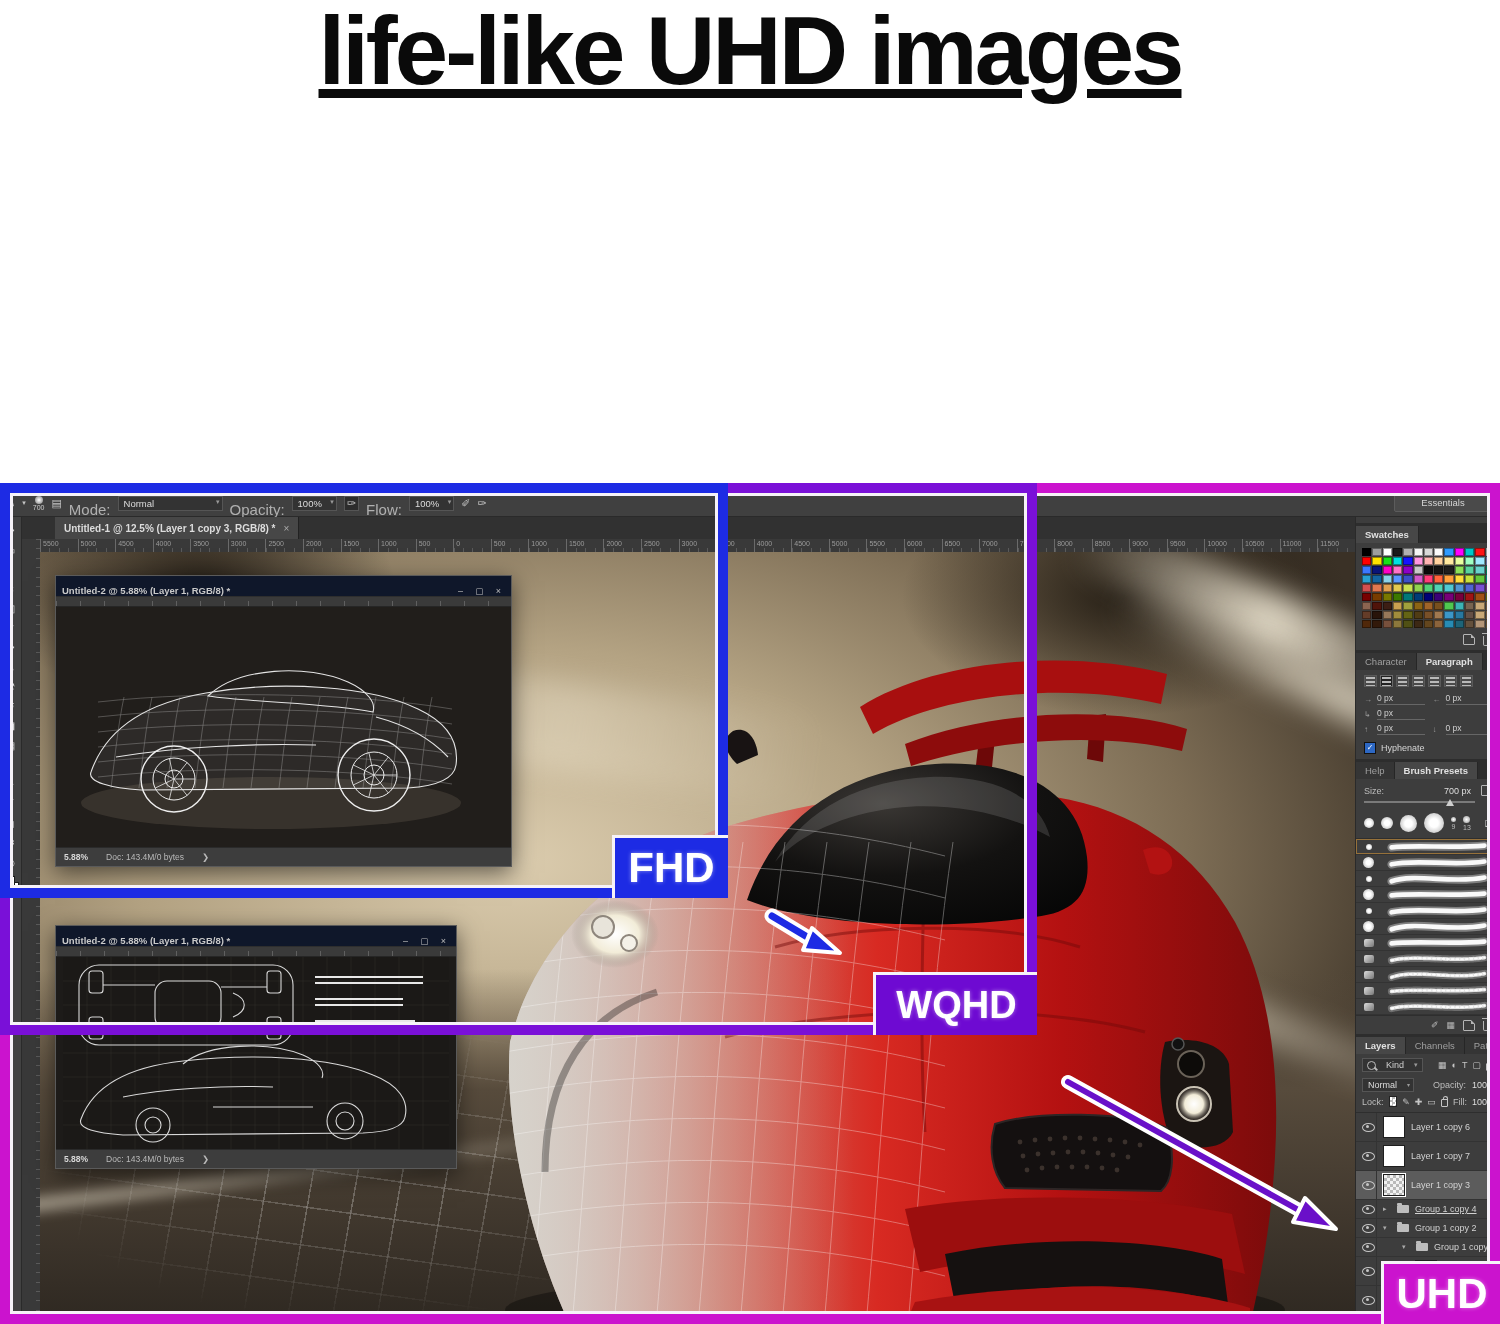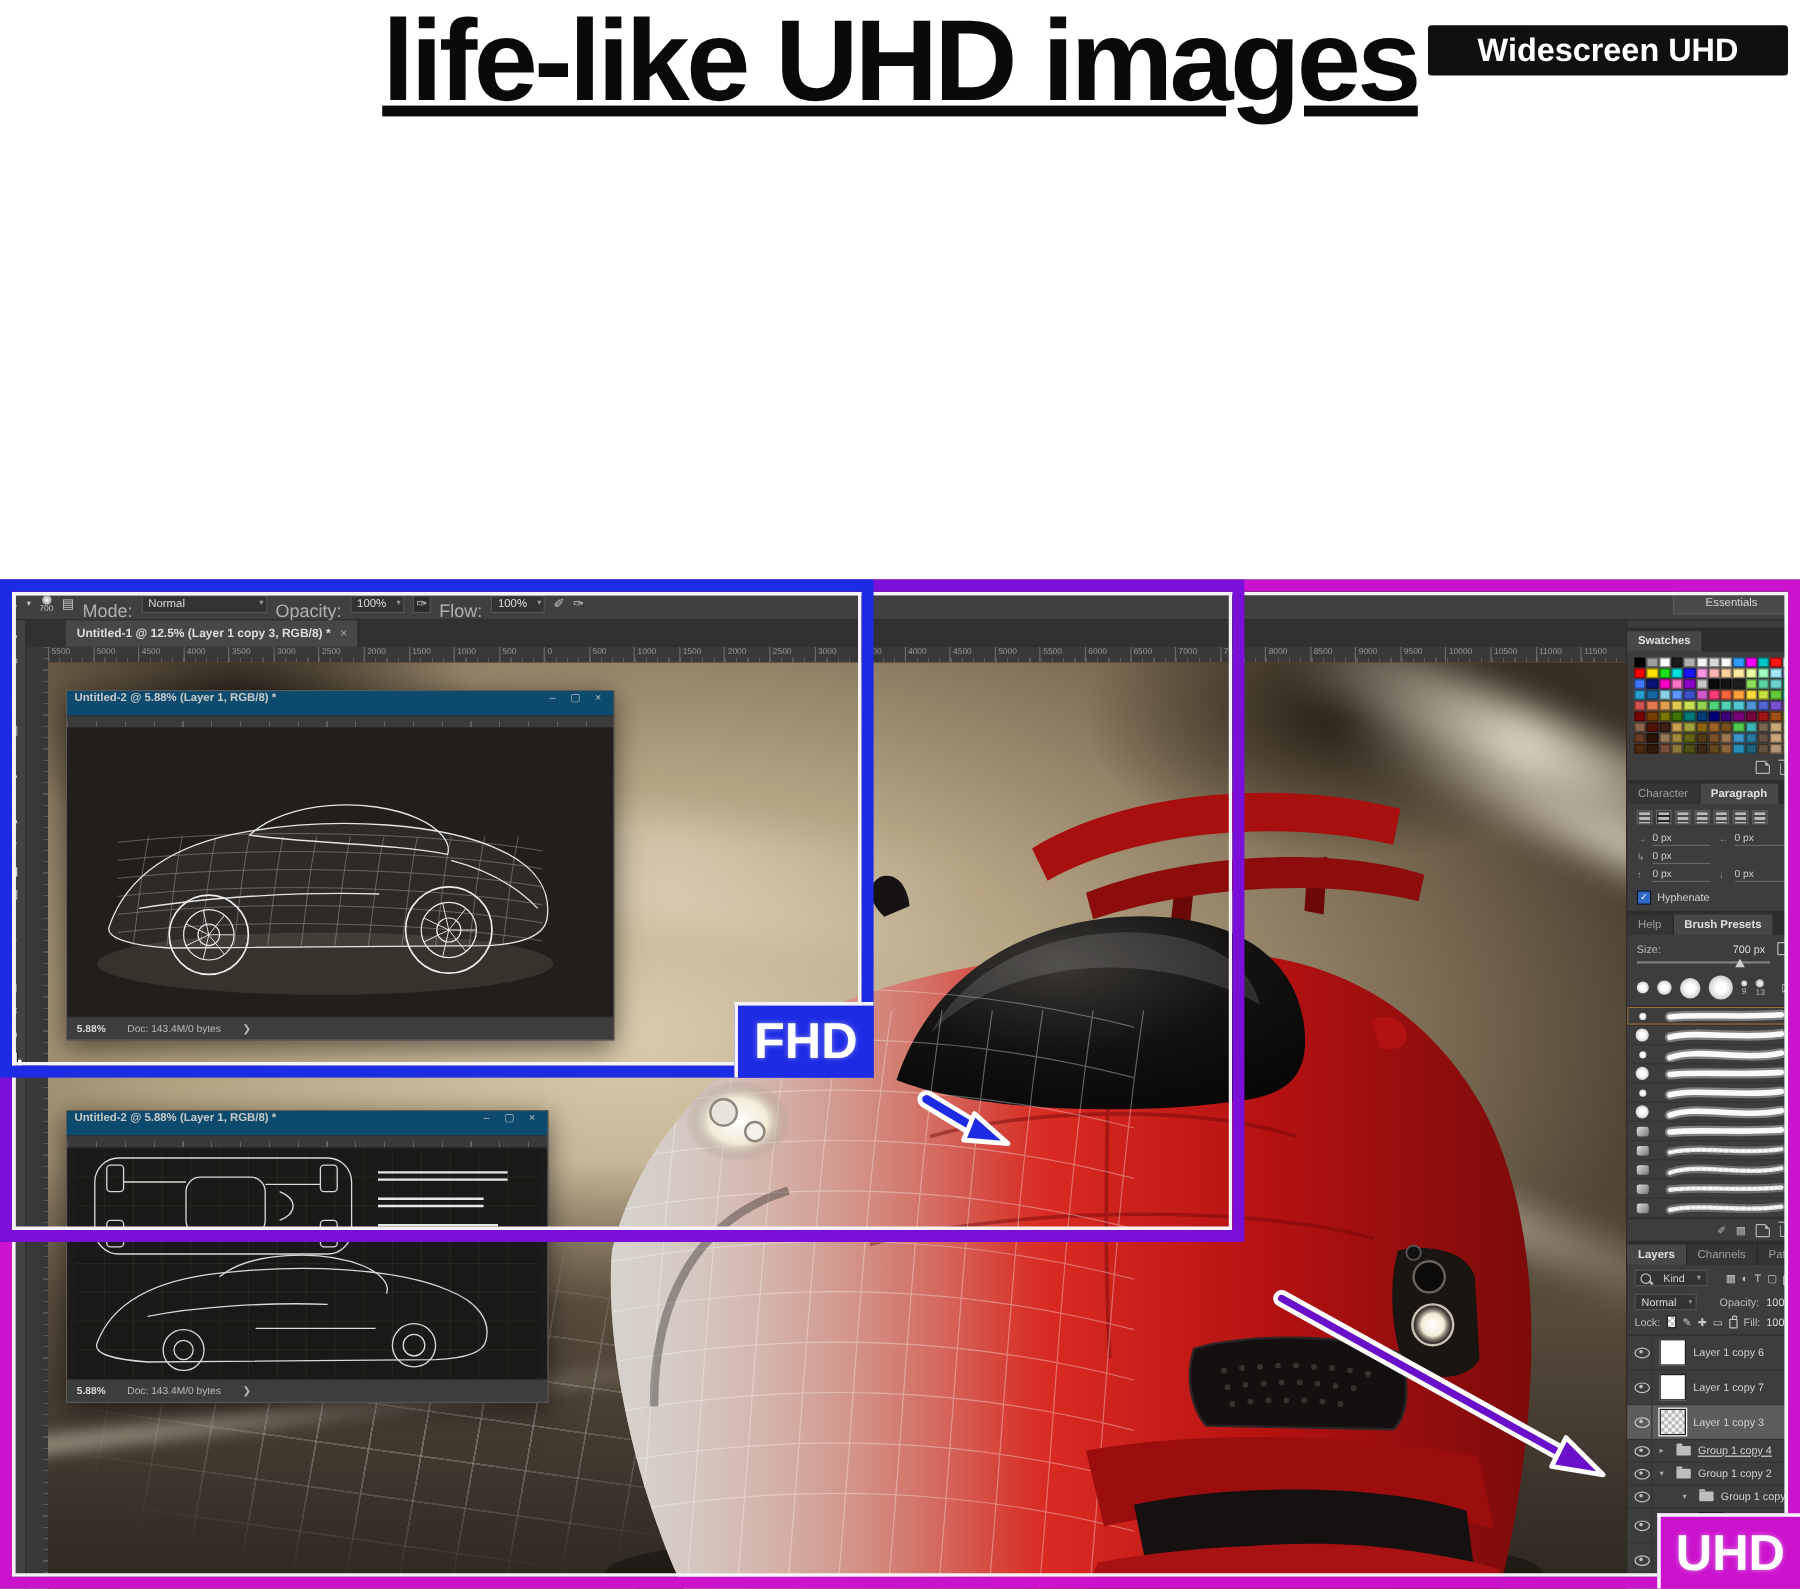--- a/index.html
+++ b/index.html
@@ -65,21 +65,21 @@
   .roadline{position:absolute;left:-40px;bottom:150px;width:700px;height:16px;background:linear-gradient(90deg,#efe6d2,transparent);filter:blur(6px);transform:rotate(-7deg);opacity:.5;}
   .gridfloor{position:absolute;left:0;bottom:0;width:760px;height:380px;opacity:.45;
      background-image:repeating-linear-gradient(100deg,rgba(255,255,255,.55) 0 1.5px,transparent 1.5px 44px),
                       repeating-linear-gradient(8deg,rgba(255,255,255,.45) 0 1.5px,transparent 1.5px 38px);
      -webkit-mask-image:radial-gradient(closest-side at 42% 60%, #000 30%, transparent 100%);
      mask-image:radial-gradient(closest-side at 42% 60%, #000 30%, transparent 100%);}
   .carsvg{position:absolute;left:430px;top:60px;width:850px;height:713px;}
 
   
   .pswin{position:absolute;background:#464646;border:1px solid #5a5a5a;box-shadow:0 6px 22px rgba(0,0,0,.55);}
-  .pswin .tbar{height:20px;background:#0c4a6e;display:flex;align-items:flex-start;padding:0 6px;gap:6px;border-bottom:1px solid #2e2e2e;}
+  .pswin .tbar{height:20px;background:#0f172a;display:flex;align-items:flex-end;padding:0 6px;gap:6px;border-bottom:1px solid #2e2e2e;}
   .pswin .tbar .wt{flex:1;color:#c9c9c9;font-size:9.5px;font-weight:bold;white-space:nowrap;overflow:hidden;}
   .pswin .tbar .wc{color:#bdbdbd;font-size:9px;width:13px;text-align:center;}
   .pswin .wruler{height:9px;background:#3a3a3a;border-bottom:1px solid #262626;
       background-image:repeating-linear-gradient(90deg,#606060 0 1px,transparent 1px 24px);background-position:0 4px;background-repeat:repeat-x;background-size:100% 5px;}
   .pswin .wbody{position:relative;background:#1d1b19;overflow:hidden;}
   .pswin .sbar{height:18px;background:#3d3d3d;border-top:1px solid #2a2a2a;display:flex;align-items:center;gap:18px;padding:0 8px;color:#b9b9b9;font-size:8.5px;}
   .pswin .sbar .z{font-weight:bold;color:#d8d8d8;}
 
   
   .panelcol{position:absolute;left:1355px;top:34px;width:145px;height:807px;background:#3d3d3d;border-left:1px solid #2a2a2a;}
@@ -160,21 +160,20 @@
   .badge-uhd{left:1381px;top:1261px;width:119px;height:63px;background:#cb13ce;font-size:42px;}
   .arrows{position:absolute;left:0;top:0;width:1500px;height:1324px;pointer-events:none;}
 </style>
 </head>
 <body>
 <div class="page">
 
   <div class="headline">
     <div class="l2">life-like UHD images</div>
   </div>
-  <div class="ws-badge">Widescreen UHD</div>
 
   <div class="shot">
     <div class="menusliver"><span>Edit</span><span>Image</span><span>Layer</span><span>Type</span><span>Select</span><span>Filter</span><span>3D</span><span>View</span><span>Window</span><span>Help</span></div>
 
     <div class="optbar">
       <span class="ic">✎</span>
       <span class="ic" style="font-size:7px">▾</span>
       <span class="brushchip">
         <span class="dot"></span>
         <span class="sz">700</span>
@@ -904,17 +903,20 @@
     <g>
       <path d="M1068 1082 L1308 1215" stroke="#ffffff" stroke-width="14" stroke-linecap="round" fill="none"></path>
       <path d="M1068 1082 L1304 1213" stroke="#6a10c9" stroke-width="6" stroke-linecap="round" fill="none"></path>
       <path d="M1305 1198 L1336 1229 L1293 1222 Z" fill="#6a10c9" stroke="#ffffff" stroke-width="4" stroke-linejoin="round"></path>
     </g>
   </svg>
 
   <div class="rbadge badge-fhd">
       <span>FHD</span>
     </div>
+  <div class="rbadge badge-wqhd">
+      <span>WQHD</span>
+    </div>
   <div class="rbadge badge-uhd">
       <span>UHD</span>
     </div>
 
 </div>
 
 </body></html>

